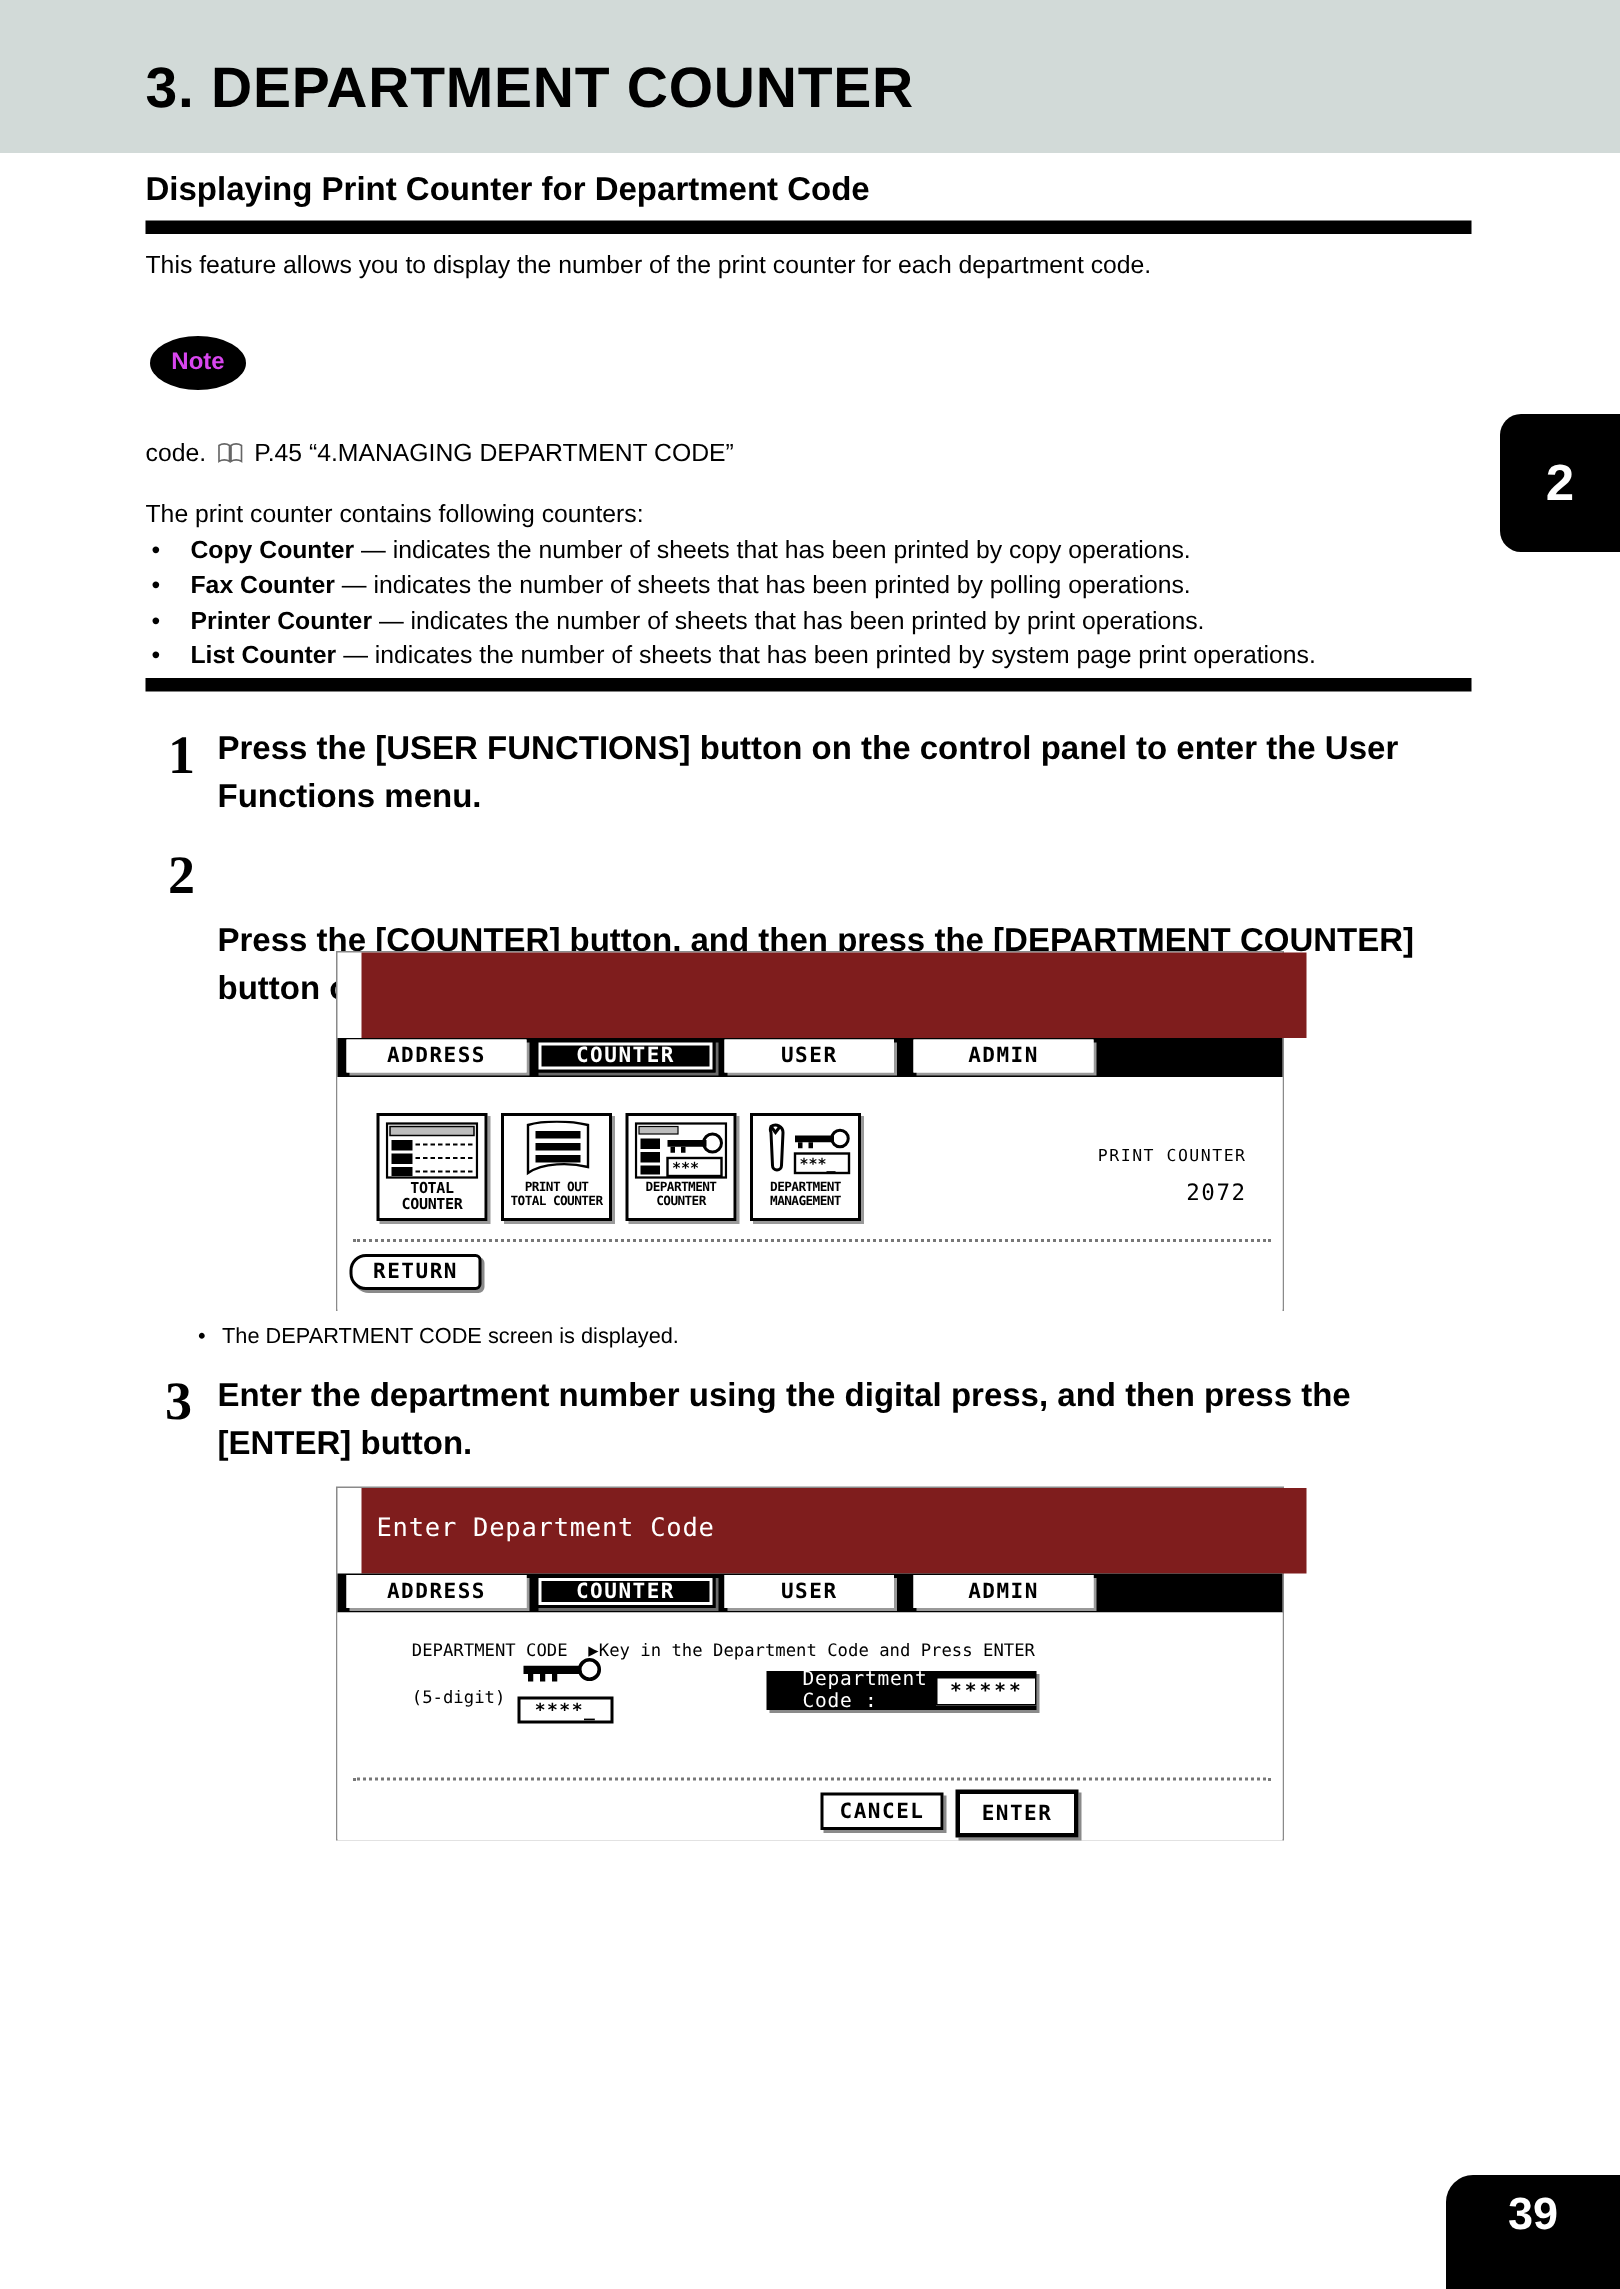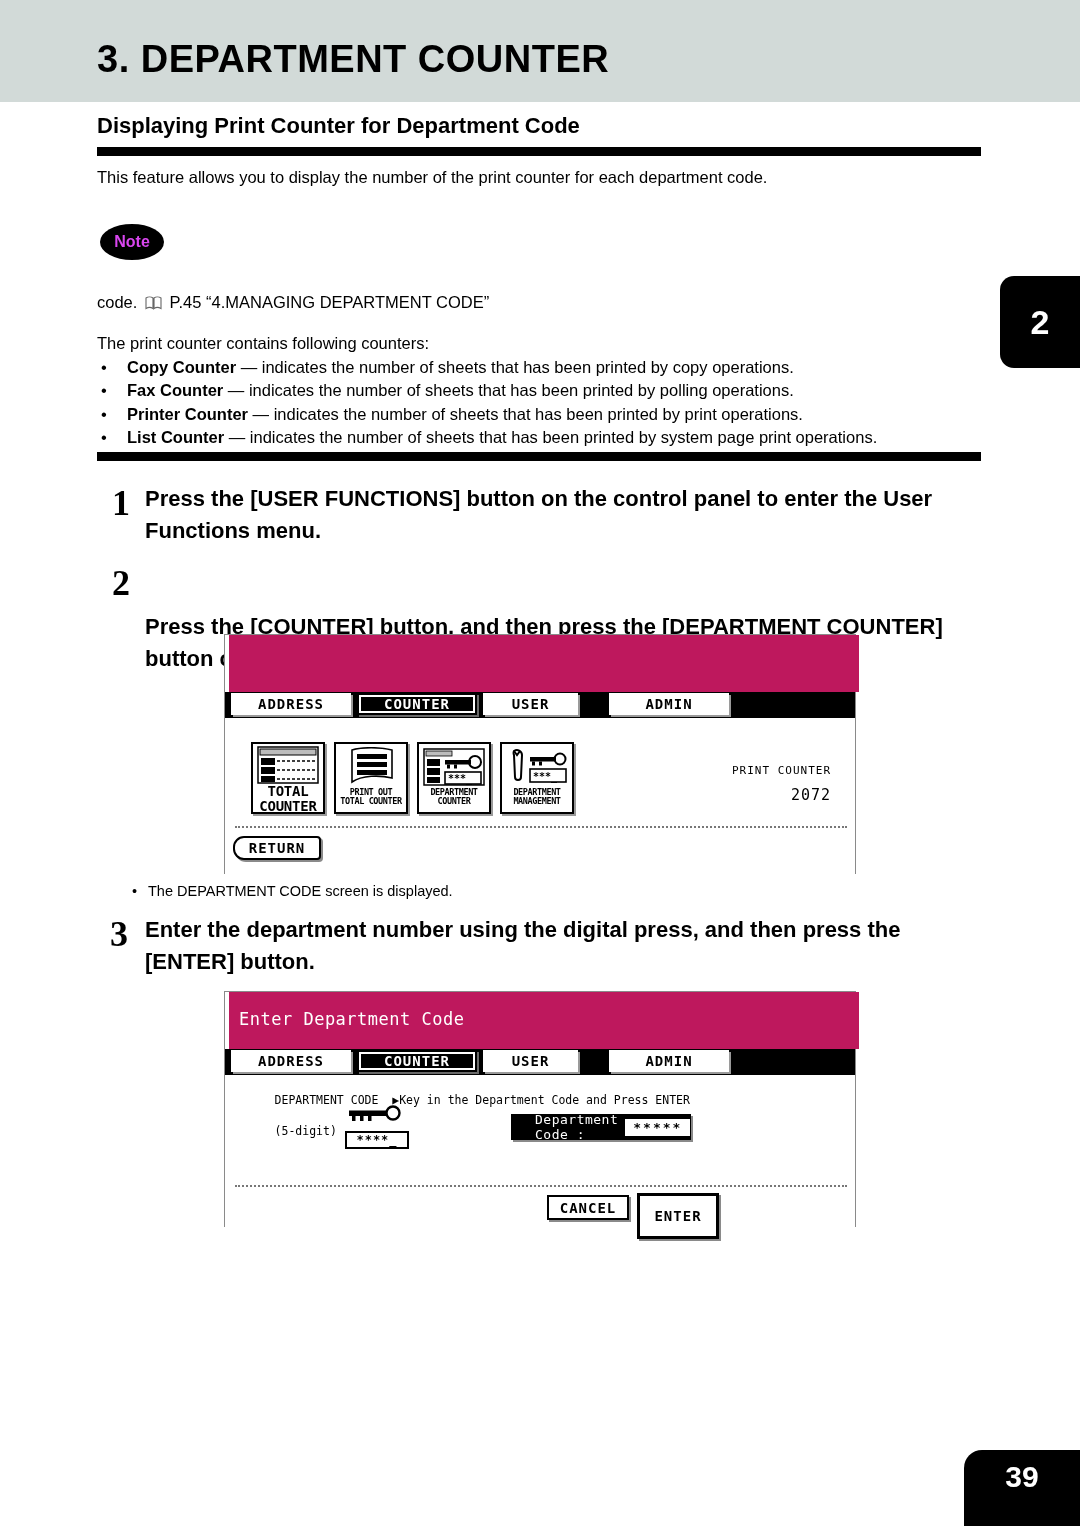--- a/index.html
+++ b/index.html
@@ -86,22 +86,22 @@
     position:absolute;
     border:1px solid #8a8a8a;
     background:#fff;
     font-family:"DejaVu Sans Mono","Liberation Mono",monospace;
     box-sizing:border-box;
   }
   .lcd1{left:224px;top:634px;width:632px;height:240px;}
   .lcd2{left:224px;top:991px;width:632px;height:236px;}
 
   .lcd-head{
-    position:absolute;left:4px;top:0;width:100%;
-    background:#be185d;
+    position:absolute;left:16px;top:0;width:100%;
+    background:#7f1d1d;
   }
   .lcd1 .lcd-head{height:57px;}
   .lcd2 .lcd-head{height:57px;}
   .lcd-head-title{
     position:absolute;left:10px;top:17px;
     color:#fff;font-size:17px;letter-spacing:.5px;
   }
   
   .tabstrip{
     position:absolute;left:0;width:100%;height:26px;
@@ -120,21 +120,21 @@
   }
   .tab.selected{
     background:#000;color:#fff;
     border:2px solid #000;
     outline:2px solid #fff;
     outline-offset:-4px;
     box-shadow:2px 2px 0 #6a6a6a;
   }
   .tab-address{left:6px;width:120px;}
   .tab-counter{left:132px;width:120px;}
-  .tab-user{left:258px;width:95px;}
+  .tab-user{left:258px;width:113px;}
   .tab-admin{left:384px;width:120px;}
 
   .lcd-body{
     position:absolute;left:0;width:100%;background:#fff;
   }
   .lcd1 .lcd-body{top:83px;height:156px;}
   .lcd2 .lcd-body{top:83px;height:152px;}
 
   
   .icon-btn{
@@ -143,21 +143,21 @@
     border:2px solid #000;
     background:#fff;
     box-shadow:2px 2px 0 #9a9a9a;
     display:flex;flex-direction:column;align-items:center;
   }
   .icon-art{
     height:42px;width:66px;margin-top:2px;
     display:flex;align-items:center;justify-content:center;
   }
   .icon-label{
-    font-size:14px;font-weight:bold;line-height:1.05;text-align:center;
+    font-size:10px;font-weight:bold;line-height:1.05;text-align:center;
     letter-spacing:-0.2px;
   }
   .icon-label.small{font-size:8.5px;letter-spacing:-0.4px;}
   .ib1{left:26px;}
   .ib2{left:109px;}
   .ib3{left:192px;}
   .ib4{left:275px;}
 
   .print-counter-label{
     position:absolute;right:24px;top:46px;
@@ -180,21 +180,21 @@
     border:2px solid #000;background:#fff;
     font-size:14px;font-weight:bold;letter-spacing:1px;
     display:flex;align-items:center;justify-content:center;
     box-shadow:2px 2px 0 #8a8a8a;
   }
   .return-btn{
     left:8px;top:118px;width:88px;height:24px;
     border-radius:11px 4px 4px 11px;
   }
   .cancel-btn{left:322px;top:120px;width:82px;height:25px;}
-  .enter-btn{left:412px;top:118px;width:82px;height:46px;border:3px solid #000;}
+  .enter-btn{left:412px;top:118px;width:82px;height:32px;border:3px solid #000;}
 
   
   .instr-line{
     position:absolute;left:8px;top:2px;
     font-size:11.5px;line-height:1.35;letter-spacing:0px;white-space:pre;
   }
   .key-icon-wrap{
     position:absolute;left:120px;top:30px;width:72px;
   }
   .key-stars{

